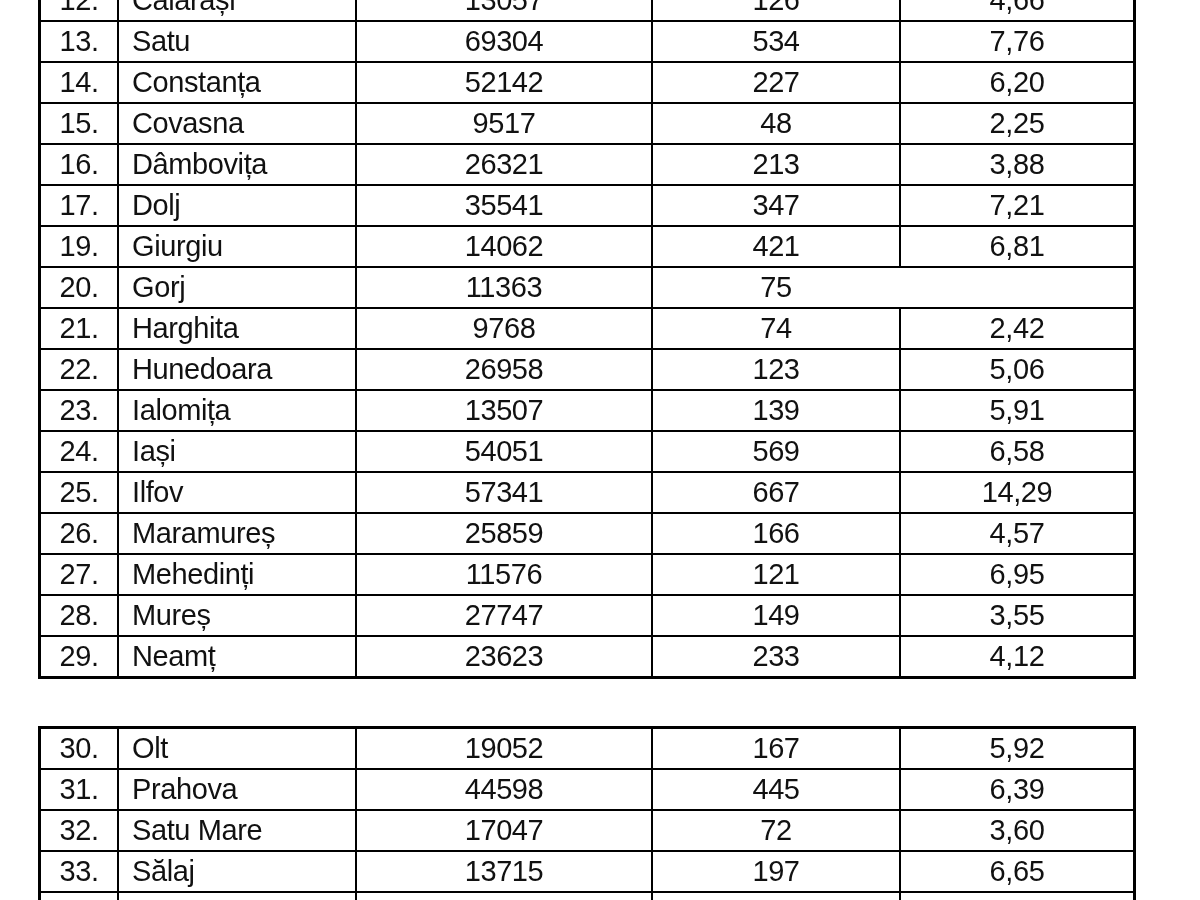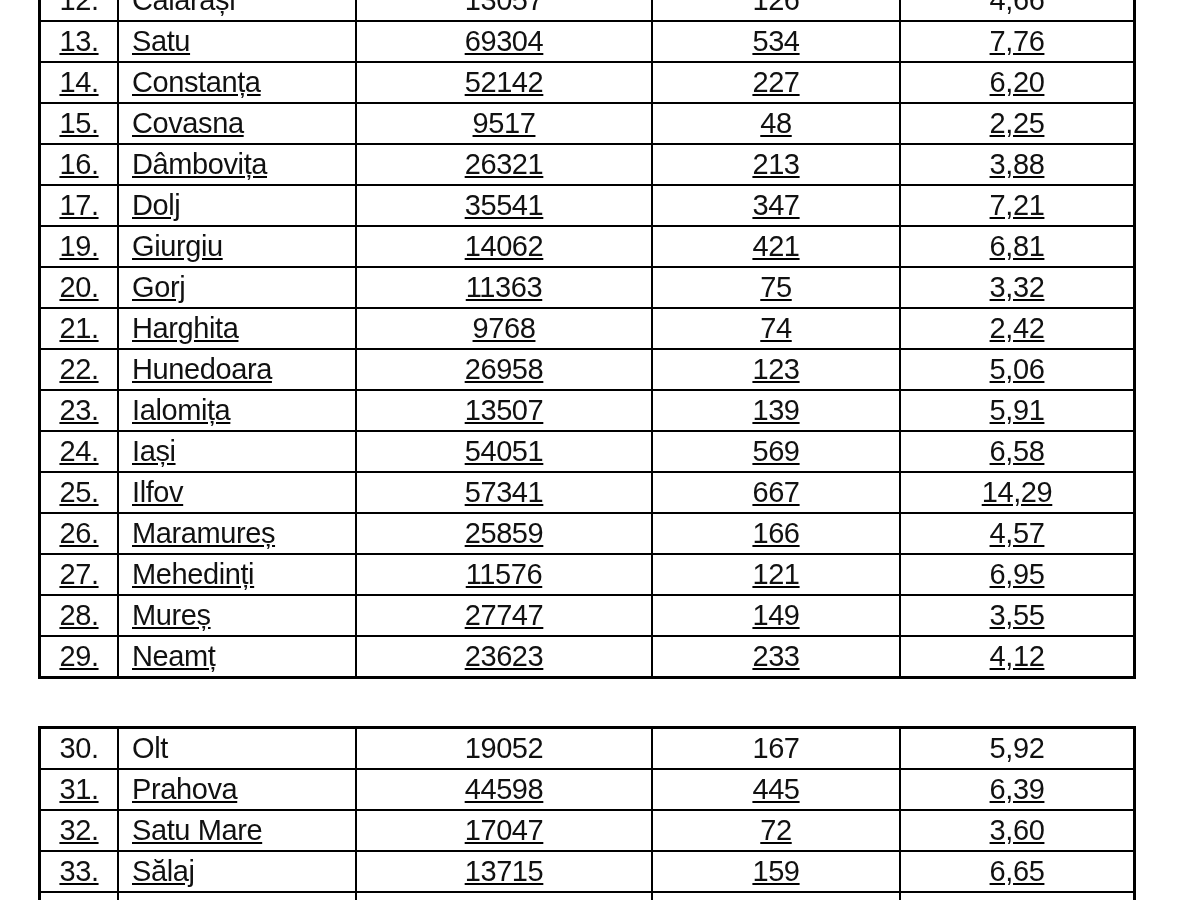--- a/index.html
+++ b/index.html
@@ -16,21 +16,21 @@
   }
   .tbl {
     position: absolute;
     left: 38px;
     border: 3px solid #000000;
     background: #ffffff;
   }
   .tbl1 { top: -22px; }
   .tbl2 { top: 726px; }
   .row { display: flex; }
-  .row + .row { border-top: 2px solid #000000; text-decoration: underline; }
+  .row + .row { border-top: 2px solid #000000; }
   .cell {
     box-sizing: border-box;
     height: 39px;
     line-height: 39px;
     font-size: 29px;
     letter-spacing: -0.4px;
     color: #111111;
     white-space: nowrap;
     overflow: hidden;
   }
@@ -92,21 +92,20 @@
       <div class="cell c2">Giurgiu</div>
       <div class="cell c3">14062</div>
       <div class="cell c4">421</div>
       <div class="cell c5">6,81</div>
     </div>
     <div class="row">
       <div class="cell c1">20.</div>
       <div class="cell c2">Gorj</div>
       <div class="cell c3">11363</div>
       <div class="cell c4">75</div>
-      <div class="cell c5">3,32</div>
     </div>
     <div class="row">
       <div class="cell c1">21.</div>
       <div class="cell c2">Harghita</div>
       <div class="cell c3">9768</div>
       <div class="cell c4">74</div>
       <div class="cell c5">2,42</div>
     </div>
     <div class="row">
       <div class="cell c1">22.</div>
@@ -185,21 +184,21 @@
       <div class="cell c1">32.</div>
       <div class="cell c2">Satu Mare</div>
       <div class="cell c3">17047</div>
       <div class="cell c4">72</div>
       <div class="cell c5">3,60</div>
     </div>
     <div class="row">
       <div class="cell c1">33.</div>
       <div class="cell c2">Sălaj</div>
       <div class="cell c3">13715</div>
-      <div class="cell c4">159</div>
+      <div class="cell c4">197</div>
       <div class="cell c5">6,65</div>
     </div>
     <div class="row">
       <div class="cell c1"></div>
       <div class="cell c2"></div>
       <div class="cell c3"></div>
       <div class="cell c4"></div>
       <div class="cell c5"></div>
     </div>
   </div>

